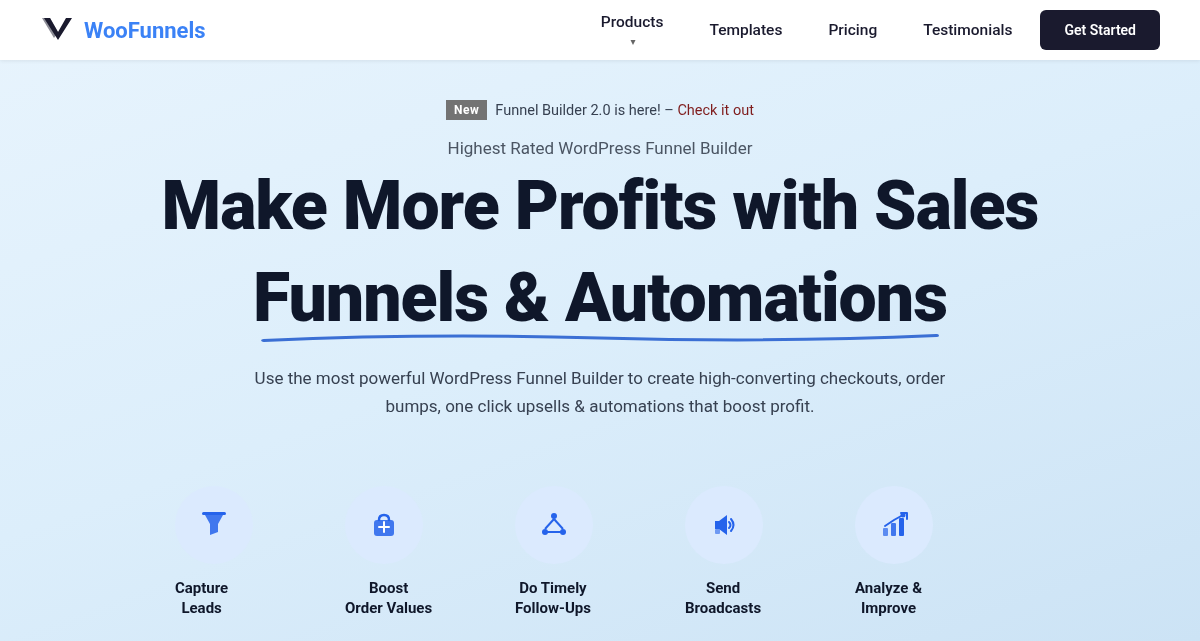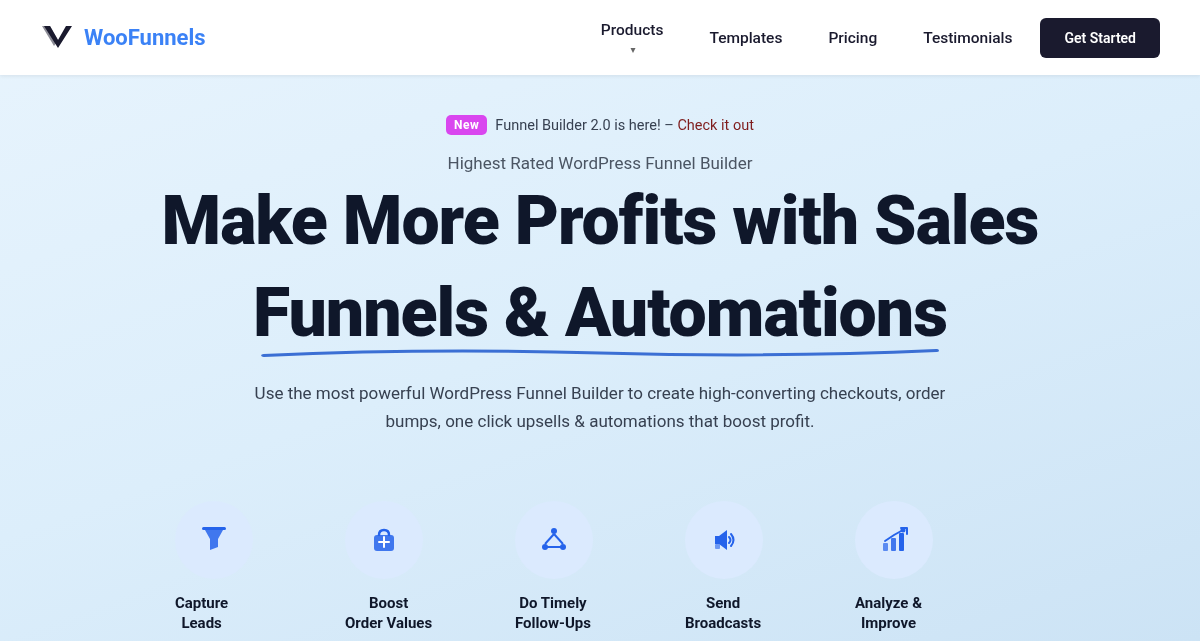--- a/index.html
+++ b/index.html
@@ -10,21 +10,21 @@
       min-height: 641px;
       overflow: hidden;
     }
 
     
     nav {
       display: flex;
       align-items: center;
       justify-content: space-between;
       padding: 0 40px;
-      height: 75px;
+      height: 60px;
       background: white;
       box-shadow: 0 1px 4px rgba(0,0,0,0.08);
     }
 
     .logo {
       display: flex;
       align-items: center;
       gap: 8px;
       text-decoration: none;
     }
@@ -89,26 +89,26 @@
 
     .badge-bar {
       display: flex;
       align-items: center;
       justify-content: center;
       gap: 8px;
       margin-bottom: 18px;
     }
 
     .badge-new {
-      background: #d946ef;
+      background: #737373;
       color: white;
       font-size: 12px;
       font-weight: 700;
       padding: 3px 8px;
-      border-radius: 5px;
+      border-radius: 0;
       letter-spacing: 0.5px;
     }
 
     .badge-text {
       font-size: 14.5px;
       color: #374151;
     }
 
     .badge-link {
       color: #7f1d1d;

